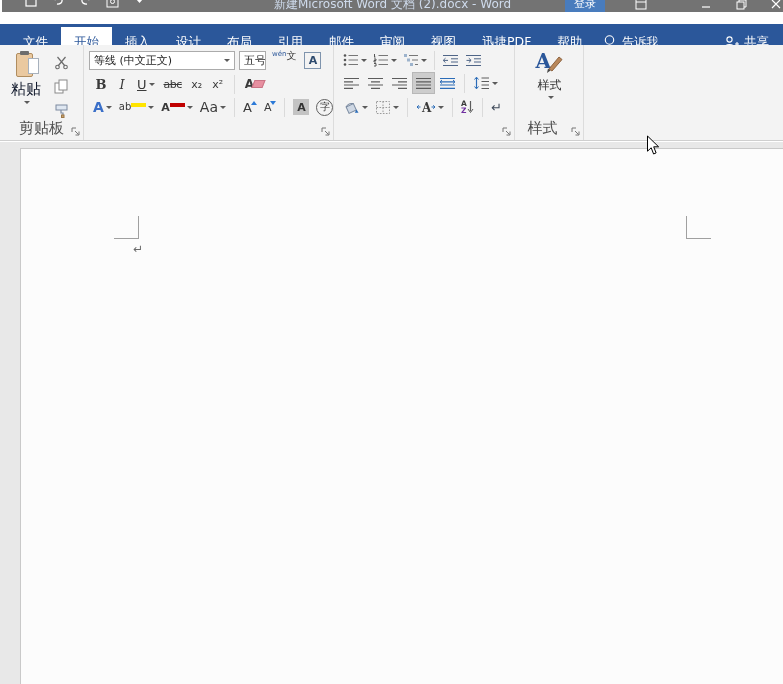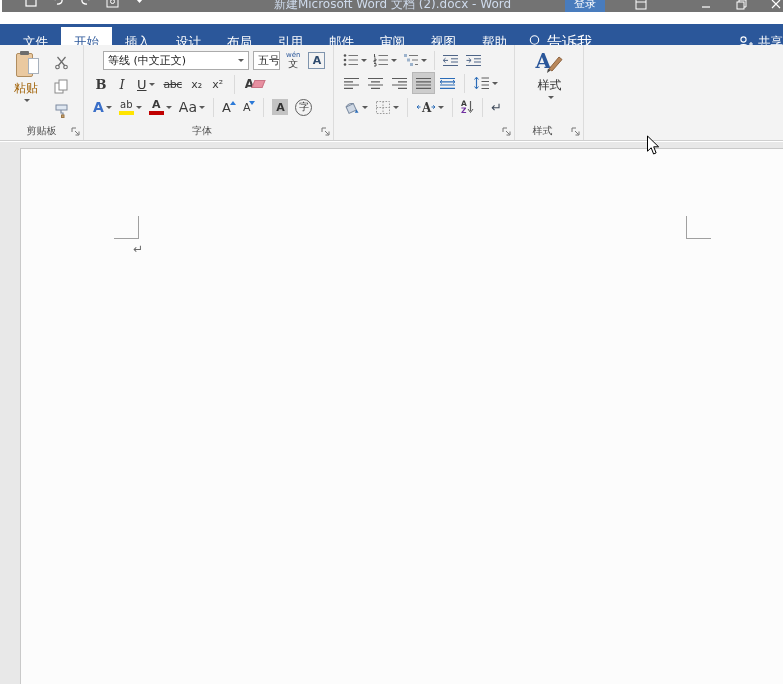--- a/index.html
+++ b/index.html
@@ -13,53 +13,53 @@
   .qat .qbtn{width:14px;height:14px;display:flex;align-items:center;justify-content:center}
   .title-text{position:absolute;left:0;right:0;top:-4px;text-align:center;font-size:12px;color:#cfdbec;white-space:nowrap}
   .signin{position:absolute;left:563px;top:-3px;width:40px;height:15px;background:#497cbd;color:#fff;font-size:11px;text-align:center;line-height:14px}
   .winctl{position:absolute;top:-4px;width:18px;height:16px;display:flex;align-items:center;justify-content:center}
 
   
   .tabrow{position:absolute;top:24px;left:0;right:0;height:33px;background:#2b579a;display:flex;align-items:flex-end;padding-left:10px;color:#fff}
   .tab{height:30px;line-height:30px;padding:0 13px;font-size:12.5px;white-space:nowrap}
   .tab.active{background:#fff;color:#2b579a}
   .tellme-wrap{display:flex;align-items:center;height:30px;gap:6px;padding:0 8px}
-  .share-wrap{margin-left:auto;display:flex;align-items:center;height:30px;gap:5px;font-size:12.5px}
+  .share-wrap{margin-left:auto;display:flex;align-items:center;height:30px;gap:5px;padding-right:14px;font-size:12.5px}
 
   
   .ribbon{position:absolute;top:45px;left:0;right:0;height:96px;background:#f3f3f3;border-bottom:1px solid #cfcfcf}
   .group{position:absolute;top:0;height:95px;border-right:1px solid #dcdcdc}
-  .grplabel{position:absolute;bottom:2px;left:0;right:14px;text-align:center;font-size:10px;color:#4f4f4f;white-space:nowrap}
+  .grplabel{position:absolute;bottom:2px;left:0;right:14px;text-align:center;font-size:15px;color:#4f4f4f;white-space:nowrap}
   .launcher{position:absolute;right:3px;bottom:4px;width:9px;height:9px}
   .row{position:absolute;display:flex;align-items:center}
   .btn{display:flex;align-items:center;justify-content:center;color:#3a3a3a;padding:1px 2px;min-width:16px;height:20px}
   .caret{width:0;height:0;border-left:3px solid transparent;border-right:3px solid transparent;border-top:3.5px solid #5a5a5a;margin-left:2px}
   .vsep{width:1px;height:19px;background:#dadada;margin:0 3px}
   .sel{background:#cdcdcd;outline:1px solid #b8b8b8}
 
   
   .paste-btn{position:absolute;left:5px;top:4px;width:42px;height:76px;display:flex;flex-direction:column;align-items:center;gap:2px;padding-top:3px}
   .clipico{position:relative;width:21px;height:26px}
   .clipico .board{position:absolute;left:0;top:1px;width:17px;height:24px;background:#eac9a0;border:1px solid #b08d5f;border-radius:2px}
   .clipico .clip{position:absolute;top:-1px;left:4px;width:9px;height:4px;background:#6d6d6d;border-radius:1px}
   .clipico .paper{position:absolute;right:-2px;top:6px;width:11px;height:16px;background:#fff;border:1px solid #a7b1bd}
-  .paste-label{font-size:12px;color:#a16207}
+  .paste-label{font-size:15px;color:#0f172a}
   .mini{position:absolute;left:54px;width:22px;height:18px;display:flex;align-items:center}
 
   
   .combo{height:19px;background:#fff;border:1px solid #ababab;display:flex;align-items:center;font-size:11px;color:#222;padding:0 4px;white-space:nowrap;overflow:hidden}
   .combo .caret{margin-left:auto}
 
   
   .g-bold{font-weight:bold;font-size:13px;font-family:"DejaVu Serif","Liberation Serif",serif}
   .g-italic{font-style:italic;font-size:13px;font-family:"DejaVu Serif","Liberation Serif",serif}
   .g-underline{text-decoration:underline;font-size:13px}
   .g-strike{text-decoration:line-through;font-size:11px;letter-spacing:-.5px}
   .g-subsup{font-size:11px}
-  .stackcol{display:flex;flex-direction:column;align-items:center;line-height:1}
+  .stackcol{display:flex;flex-direction:row;align-items:flex-start;line-height:1}
   .bar{width:15px;height:4px;margin-top:1px}
   .phon-top{font-size:7px;color:#2b579a;line-height:1}
   .phon-bot{font-size:10px;line-height:1;color:#333}
   .charborder{border:1px solid #7f94ad;font-size:11px;width:17px;height:17px;display:flex;align-items:center;justify-content:center;font-weight:bold;color:#2f4b6e}
   .wedge{width:11px;height:8px;background:#e78fa0;border:1px solid #c97384;transform:skewX(-22deg);margin-left:-1px}
   .effects-a{color:#3a6fc8;font-weight:bold;font-size:14px}
   .grow-caret{width:0;height:0;border-left:3px solid transparent;border-right:3px solid transparent;border-bottom:4px solid #2b79d7;margin:0 0 8px -1px}
   .shrink-caret{width:0;height:0;border-left:3px solid transparent;border-right:3px solid transparent;border-top:4px solid #2b79d7;margin:0 0 8px -1px}
   .shadeA{background:#c3c3c3;width:16px;height:16px;display:flex;align-items:center;justify-content:center;font-weight:bold;font-size:11px;color:#333}
   .enclose{width:17px;height:17px;border:1px solid #5f5f5f;border-radius:50%;font-size:10px;display:flex;align-items:center;justify-content:center;color:#333}
@@ -147,29 +147,30 @@
 <div class="tabrow">
   <div class="tab">文件</div>
   <div class="tab active">开始</div>
   <div class="tab">插入</div>
   <div class="tab">设计</div>
   <div class="tab">布局</div>
   <div class="tab">引用</div>
   <div class="tab">邮件</div>
   <div class="tab">审阅</div>
   <div class="tab">视图</div>
+  <div class="tab">迅捷PDF</div>
   <div class="tab">帮助</div>
   <div class="tellme-wrap">
     <span>
       <svg width="13" height="16" viewBox="0 0 13 16">
           <circle cx="6.5" cy="6" r="4.2" fill="none" stroke="#fff" stroke-width="1.1"></circle>
           <path d="M4.8 11.5 H8.2 M5.3 13.5 H7.7" stroke="#fff" stroke-width="1.1"></path>
         </svg>
     </span>
-    <span style="font-size:15px">告诉我</span>
+    <span style="font-size:12px">告诉我</span>
   </div>
   <div class="share-wrap">
     <span>
       <svg width="15" height="15" viewBox="0 0 15 15">
           <circle cx="5.5" cy="4.5" r="2.6" fill="none" stroke="#fff" stroke-width="1.1"></circle>
           <path d="M1 13 C1 8.5 10 8.5 10 13" fill="none" stroke="#fff" stroke-width="1.1"></path>
           <path d="M11 9 h4 M13 7 v4" stroke="#fff" stroke-width="1.1"></path>
         </svg>
     </span>
     <span>共享</span>
@@ -211,21 +212,21 @@
     <div class="grplabel" style="right:0">剪贴板</div>
     <span class="launcher">
       <svg width="9" height="9" viewBox="0 0 9 9">
           <path d="M1 1 H5 M1 1 V5" stroke="#777" fill="none"></path>
           <path d="M4 4 L7.5 7.5 M8 4.5 V8 H4.5" stroke="#777" fill="none"></path>
         </svg>
     </span>
   </div>
 
   <div class="group" style="left:85px;width:249px">
-    <div class="row" style="left:18px;top:5px;gap:4px">
+    <div class="row" style="left:4px;top:5px;gap:4px">
       <div class="combo" style="width:146px">
         <span>等线 (中文正文)</span>
         <span class="caret"></span>
       </div>
       <div class="combo" style="width:27px">
         <span>五号</span>
         <span class="caret"></span>
       </div>
       <div class="btn stackcol">
         <span class="phon-top">wén</span>
@@ -284,21 +285,20 @@
         <span class="shrink-caret"></span>
       </span>
       <span class="vsep"></span>
       <span class="btn">
         <span class="shadeA">A</span>
       </span>
       <span class="btn">
         <span class="enclose">字</span>
       </span>
     </div>
-    <div class="grplabel">字体</div>
     <span class="launcher">
       <svg width="9" height="9" viewBox="0 0 9 9">
           <path d="M1 1 H5 M1 1 V5" stroke="#777" fill="none"></path>
           <path d="M4 4 L7.5 7.5 M8 4.5 V8 H4.5" stroke="#777" fill="none"></path>
         </svg>
     </span>
   </div>
 
   <div class="group" style="left:335px;width:180px">
     <div class="row" style="left:6px;top:5px;gap:2px">

